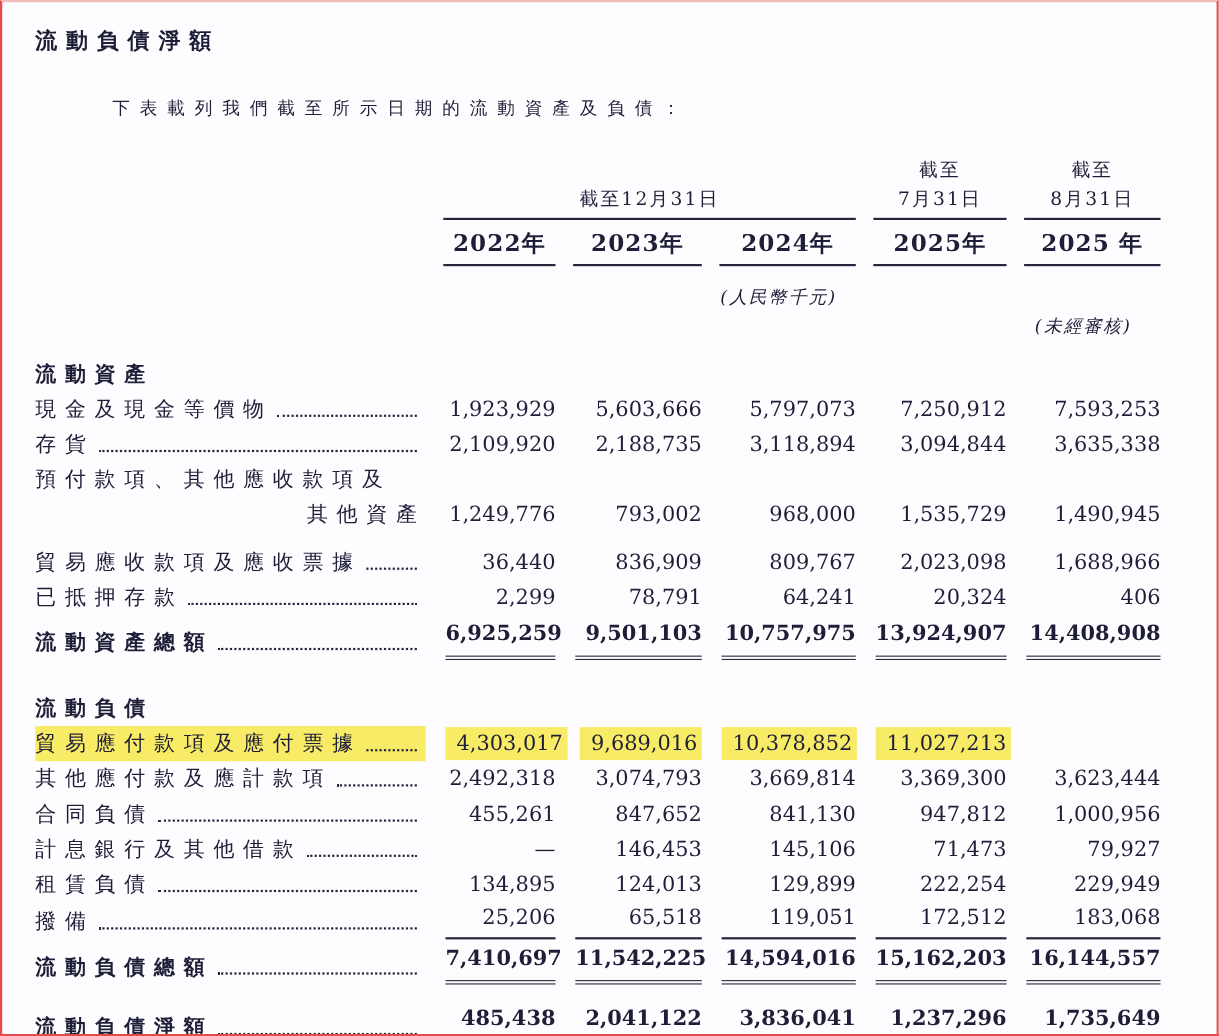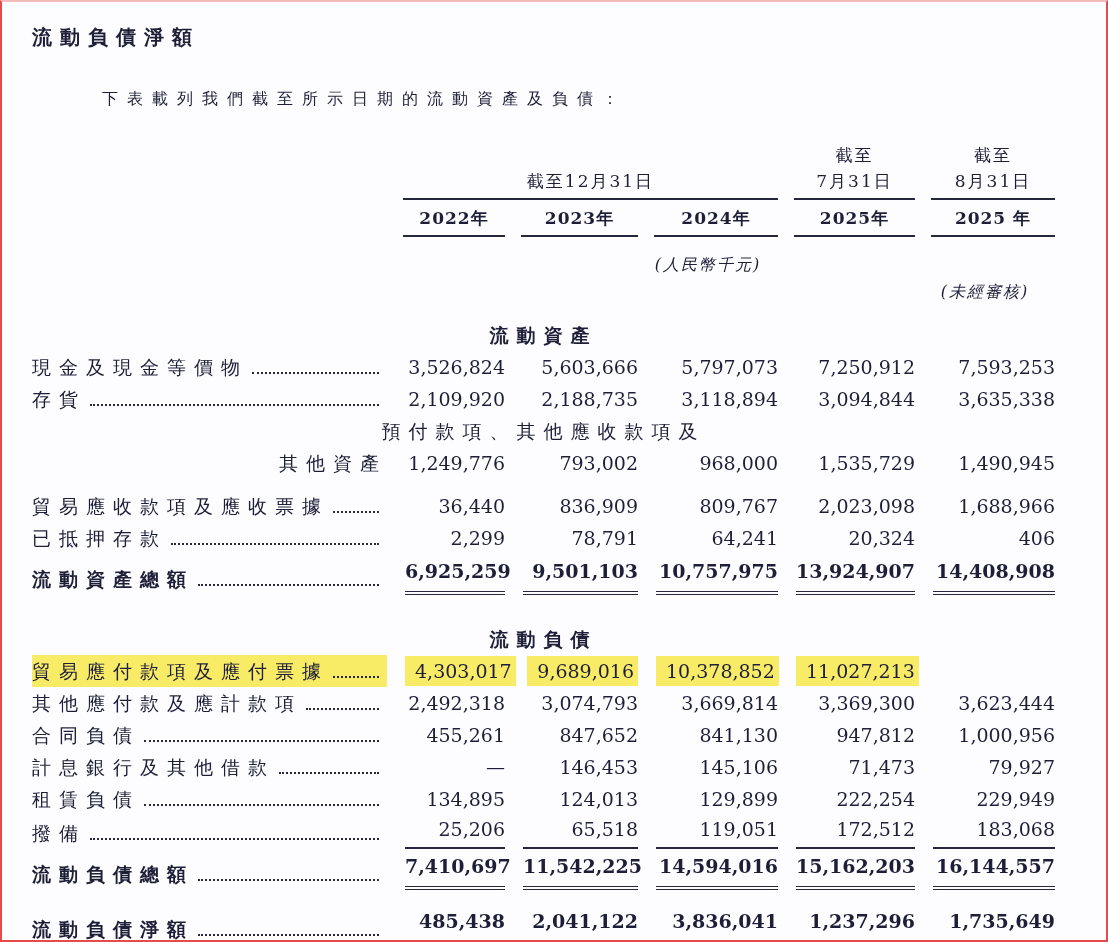--- a/index.html
+++ b/index.html
@@ -53,21 +53,21 @@
     letter-spacing:2px;
   }
   .grp.span3{grid-column:2/5;}
   .col5{grid-column:5;}
   .col6{grid-column:6;}
   .yr-row{margin-top:7px;}
   .yr{
     margin-left:16px;
     border-bottom:2px solid var(--line);
     text-align:center;
-    font-weight:bold;font-size:17px;
+    font-weight:bold;font-size:21px;
     padding-bottom:5px;
     letter-spacing:1px;
   }
   .note-row{margin-top:18px;}
   .note{
     font-style:italic;
     font-size:16px;
     text-align:center;
     letter-spacing:2px;
   }
@@ -75,21 +75,20 @@
   .note.unaudited{grid-column:6;margin-top:6px;}
   .hdr-bottom-gap{height:16px;}
   
   .row{min-height:32px;}
   .cell{line-height:32px;font-size:19px;}
   .label{
     display:flex;align-items:flex-end;
     letter-spacing:8px;
     white-space:nowrap;
     overflow:hidden;
-    justify-content:center;
   }
   .label.indent{padding-left:28px;flex-direction:column;}
   .label.section .lab-text{font-weight:bold;}
   .row.total .lab-text{font-weight:bold;}
   .row.total .val{font-weight:bold;}
   .dots{
     flex:1 1 auto;min-width:0;
     border-bottom:2.6px dotted var(--line);
     margin:0 8px 9px 4px;
   }
@@ -165,21 +164,21 @@
           <div class="cell label section" style="grid-column: 1 / -1;">
             <span class="lab-text">流動資產</span>
           </div>
         </div>
         <div class="grid row item">
           <div class="cell label">
             <span class="lab-text">現金及現金等價物</span>
             <span class="dots"></span>
           </div>
           <div class="cell num">
-            <span class="iw"><span class="val">3,526,824</span></span>
+            <span class="iw"><span class="val">1,923,929</span></span>
           </div>
           <div class="cell num">
             <span class="iw"><span class="val">5,603,666</span></span>
           </div>
           <div class="cell num">
             <span class="iw"><span class="val">5,797,073</span></span>
           </div>
           <div class="cell num">
             <span class="iw"><span class="val">7,250,912</span></span>
           </div>

